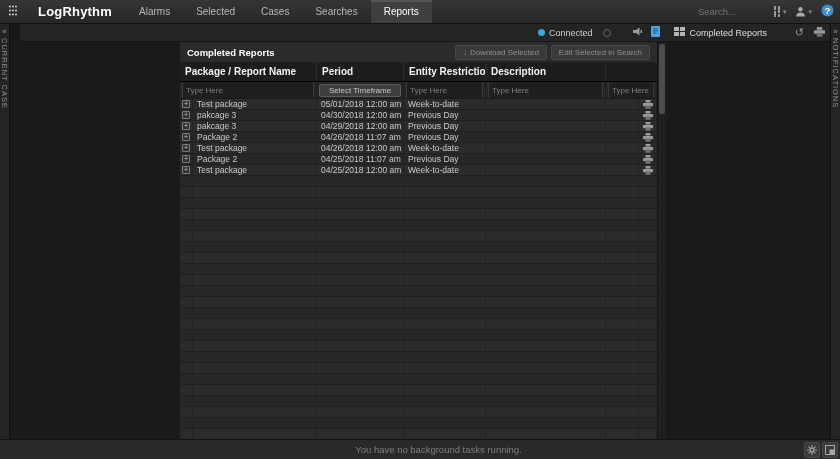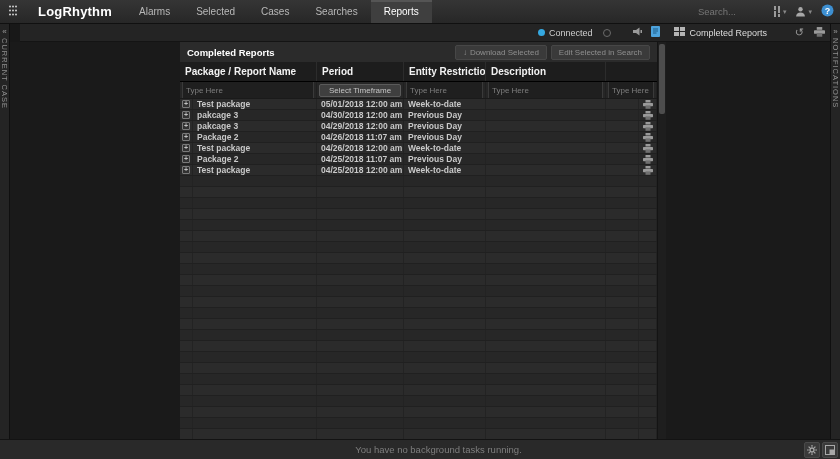--- a/index.html
+++ b/index.html
@@ -59,21 +59,21 @@
   .filters { display:grid; grid-template-columns:137px 87px 82px 1fr 51px; height:17px;
              background:#262626; border-bottom:1px solid #1a1a1a; }
   .fcell { display:flex; align-items:center; padding:0 2px; border-right:1px solid #202020; overflow:hidden; }
   .finput { width:100%; height:13px; background:#1f1f1f; border:1px solid #3a3a3a; color:#9a9a9a;
             font-size:8px; padding:8px 3px; font-family:"Liberation Sans",sans-serif; }
   .finput::placeholder { color:#7e7e7e; opacity:1; }
   .tf-btn { width:100%; height:13px; background:#3f3f3f; border:1px solid #5a5a5a; border-radius:2px;
             color:#c4c4c4; font-size:8px; display:flex; align-items:center; justify-content:center;
             cursor:pointer; white-space:nowrap; overflow:hidden; }
 
-  .tbody { overflow:hidden;font-weight:bold; }
+  .tbody { overflow:hidden; }
   .trow { display:grid; grid-template-columns:13px 124px 87px 82px 1fr 33px 18px;
           height:11px; border-bottom:1px solid #202020; align-items:stretch; }
   .trow:nth-child(odd) { background:#2b2b2b; }
   .trow:nth-child(even) { background:#272727; }
   .td { display:flex; align-items:center; padding:0 4px; font-size:8.5px; color:#c9c9c9;
         border-right:1px solid #232323; white-space:nowrap; overflow:hidden; line-height:10px; }
   .c-exp { padding:0 1px; justify-content:center; }
   .c-print { padding:0 2px; justify-content:center; cursor:pointer; }
   .plusbox { width:8px; height:8px; border:1px solid #7a7a7a; border-radius:1px; color:#c0c0c0;
              font-size:7px; line-height:6px; text-align:center; display:block; background:#323232; }

